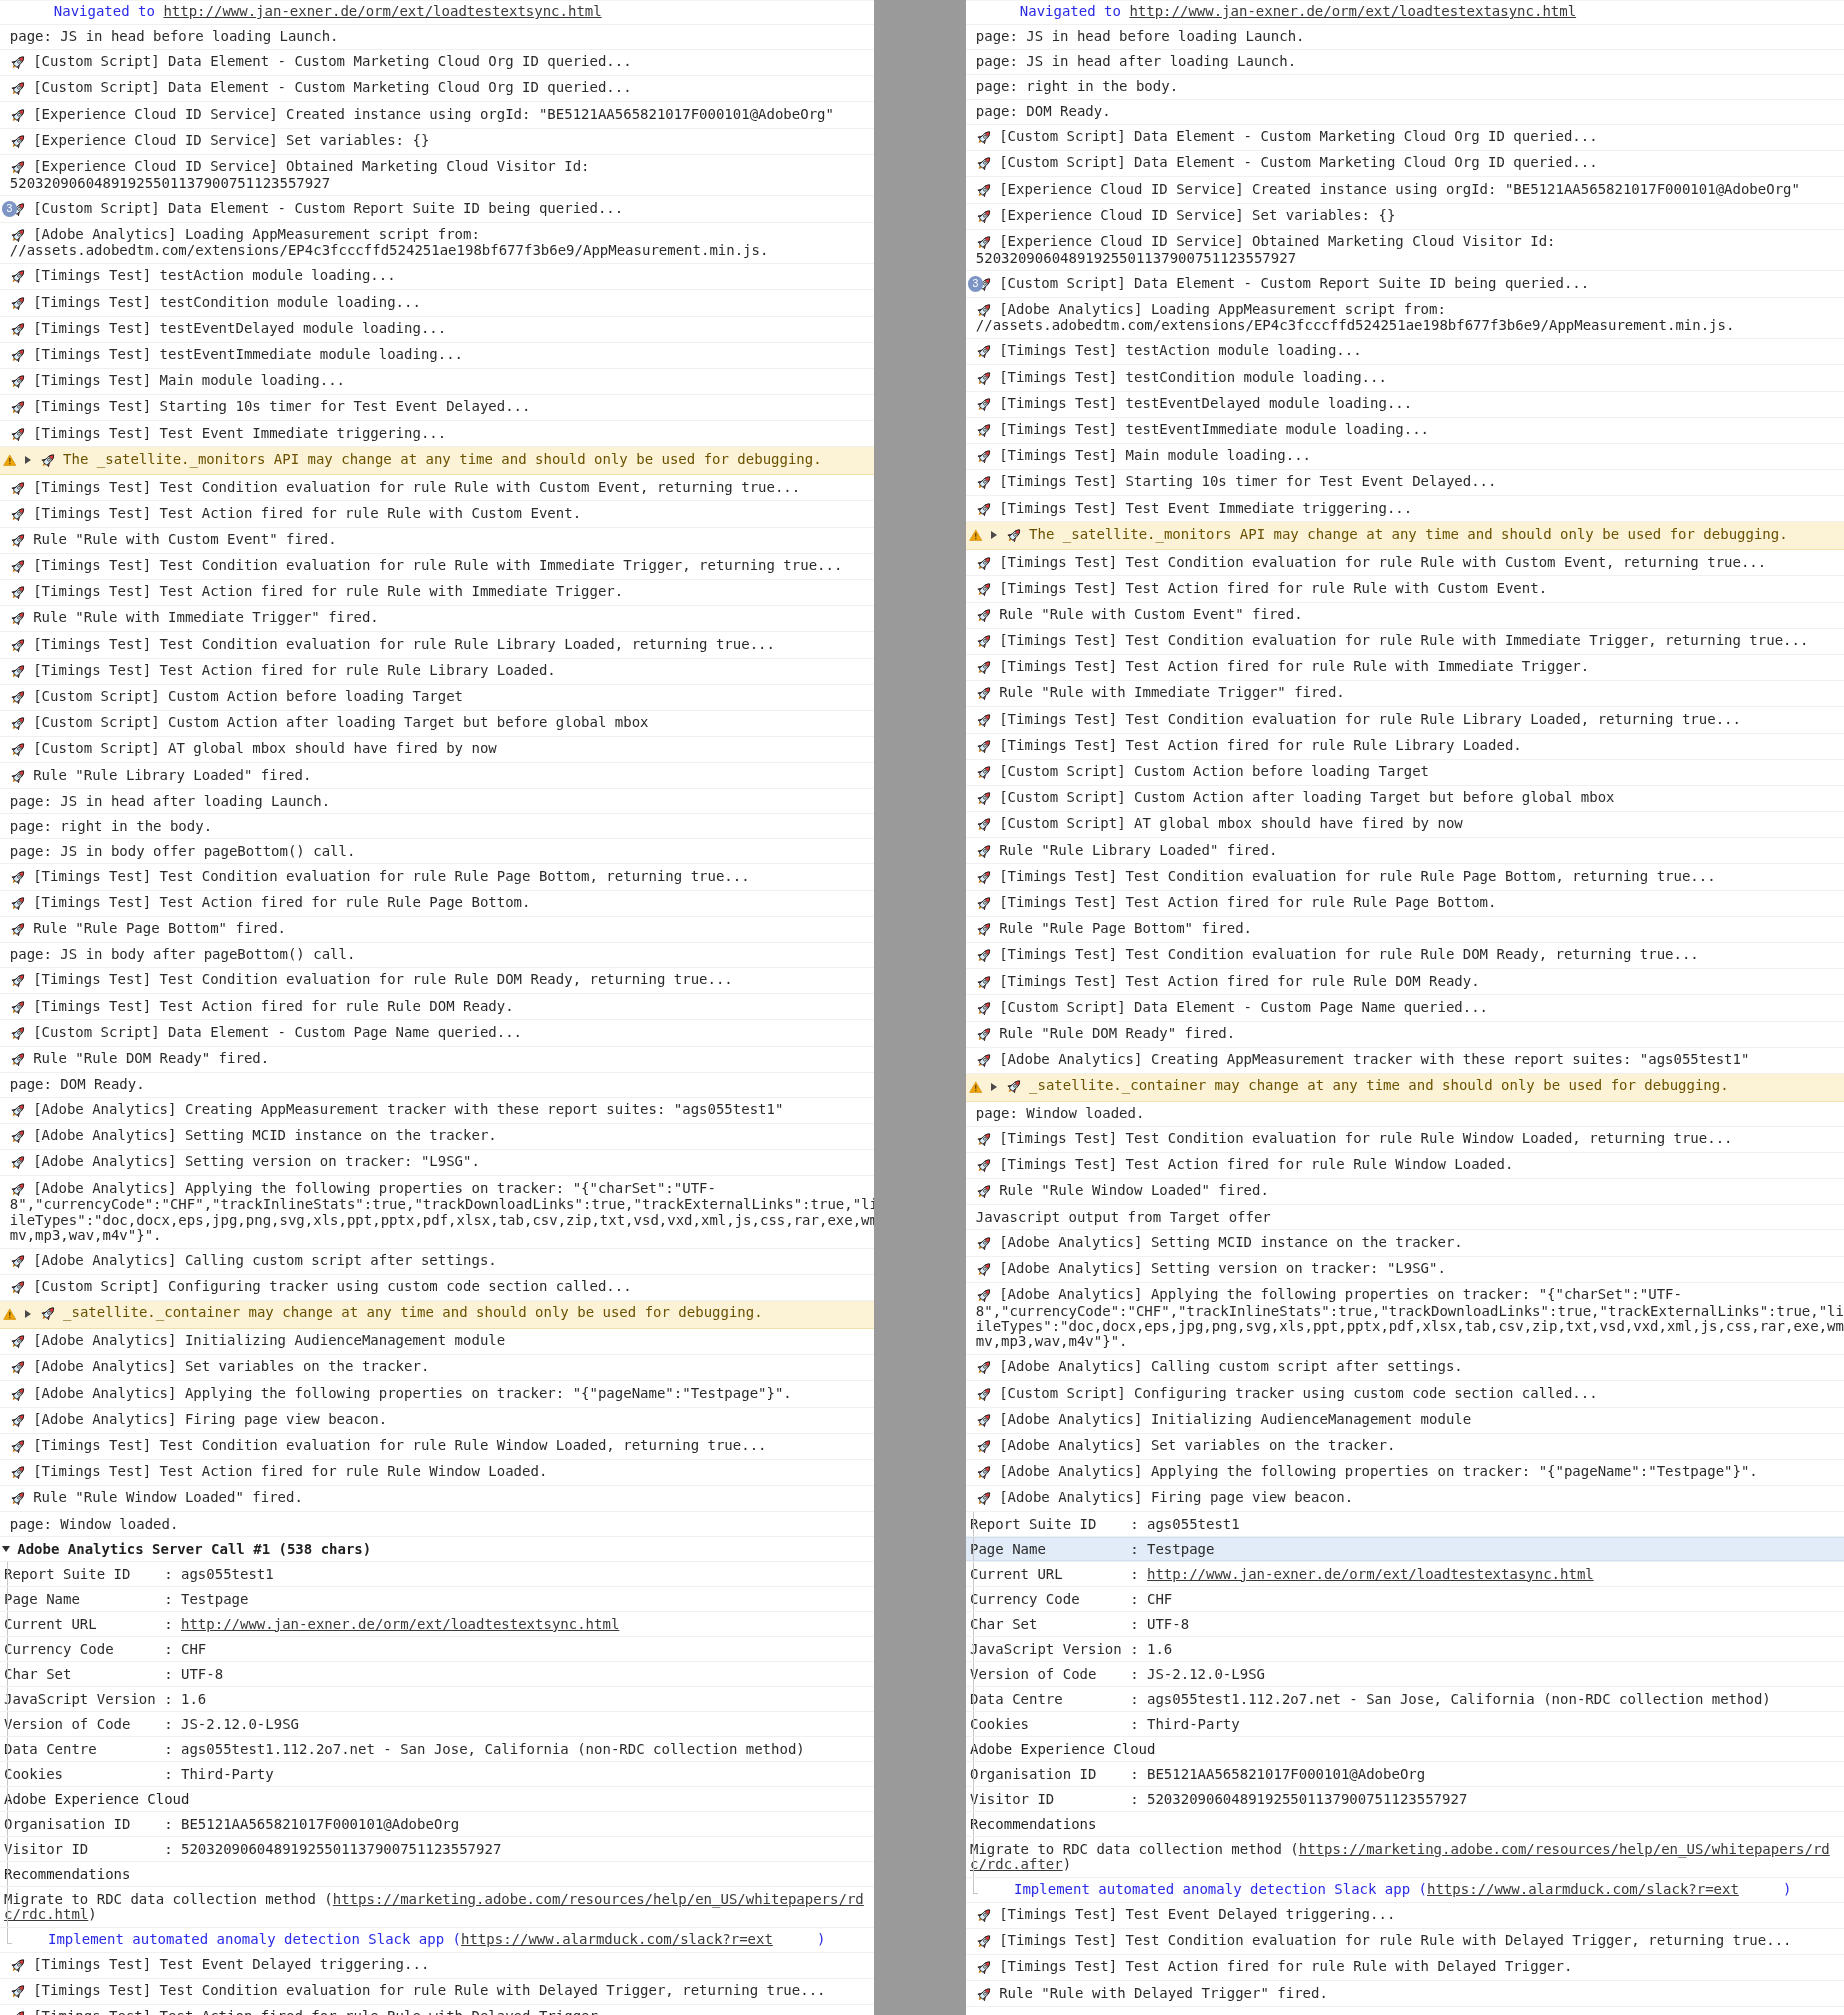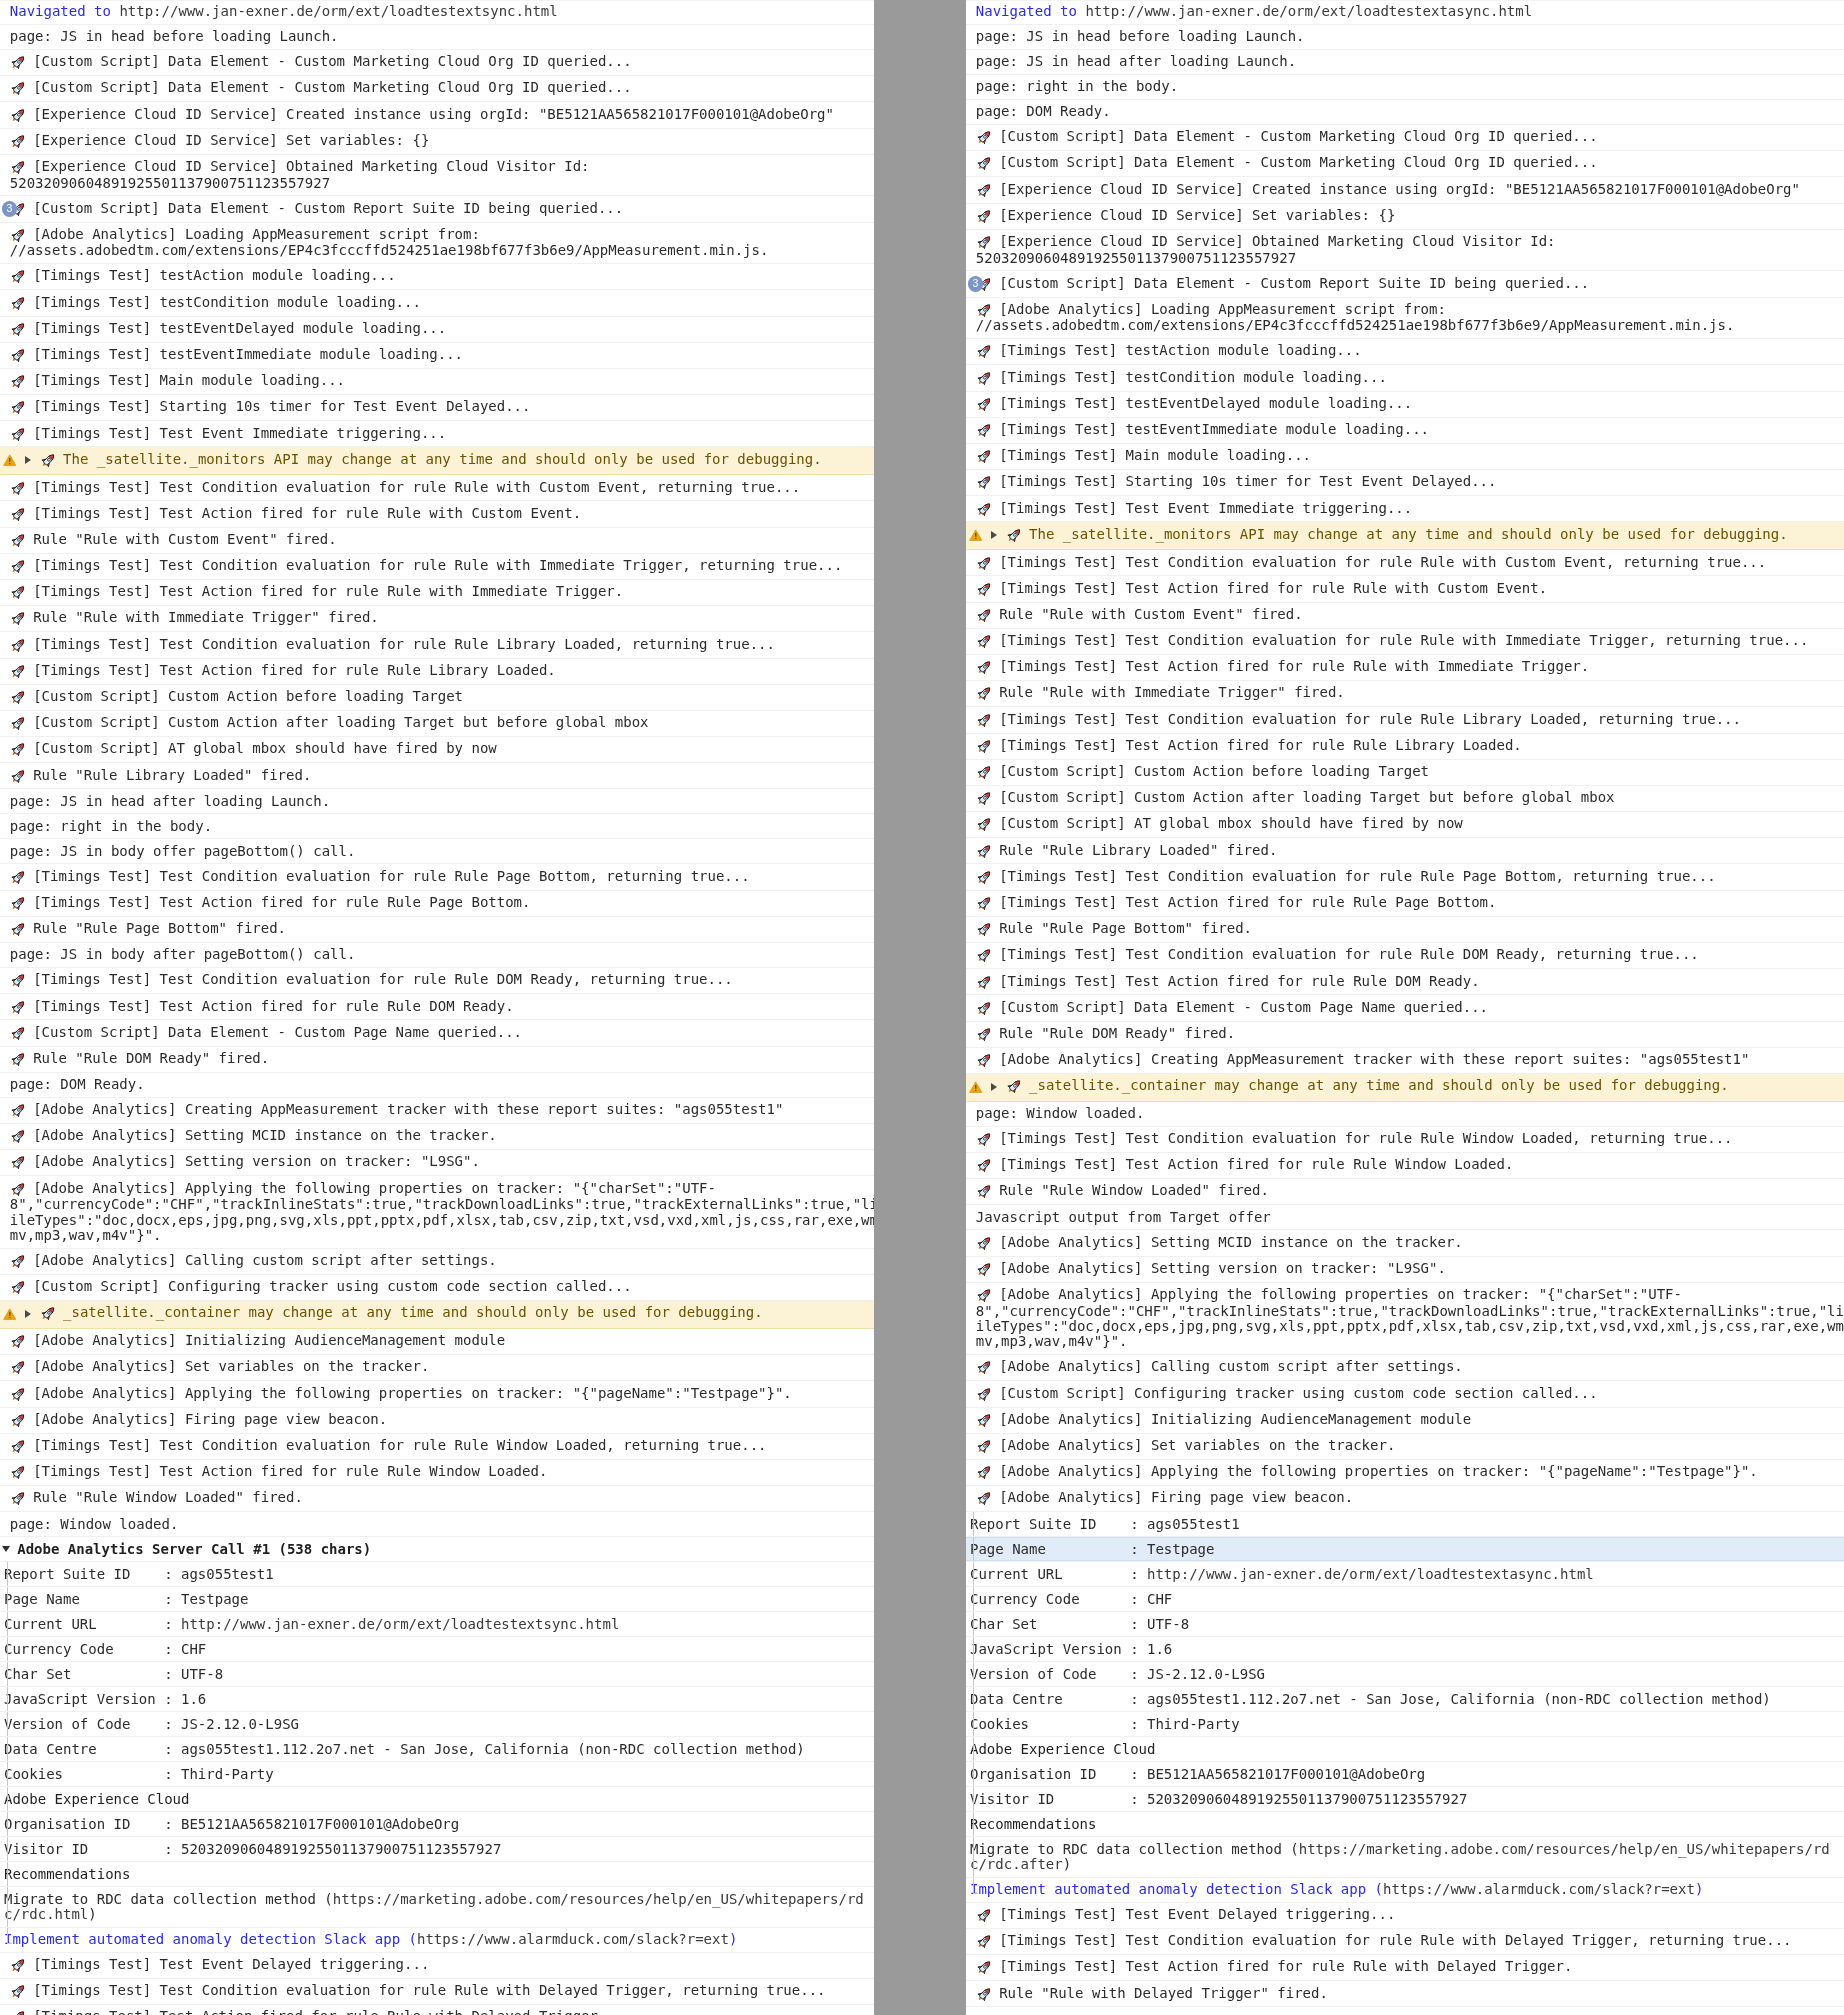--- a/index.html
+++ b/index.html
@@ -12,22 +12,22 @@
        line-height:15.4px;color:#2b2b2b;overflow:hidden;}
   .txt{white-space:pre-wrap;}
   .t-warn{background:var(--warnbg);border-bottom-color:#f0e0aa;color:var(--warntx);}
   .hl{background:var(--hlbg);box-shadow:inset 0 0.6px 0 #bcd3ec, inset 0 -0.6px 0 #bcd3ec;}
   .g{padding-left:4px;}
   .g::before{content:"";position:absolute;left:6.8px;top:0;bottom:0;width:0.6px;background:#c6c6c6;}
   .gl::before{bottom:8px;}
   .gl::after{content:"";position:absolute;left:6.8px;bottom:8px;width:5.5px;height:0.6px;background:#c6c6c6;}
   .t-ghead{font-weight:bold;color:#1f1f1f;}
   .t-section{font-weight:normal;color:#1f1f1f;}
-  .blue{color:var(--blue);}
-  .link{color:var(--link);cursor:pointer;margin-top:8px;}
+  .blue{color:var(--blue);margin-left:44px;}
+  .link{color:var(--link);text-decoration:underline;cursor:pointer;margin-top:8px;}
   .icon{display:inline-block;vertical-align:-4.3px;margin-right:6.8px;width:16.6px;height:16.6px;}
   .icon svg{display:block;}
   .warn-tri{display:inline-block;vertical-align:-2.5px;margin-right:7.4px;margin-left:-6.8px;}
   .exp{display:inline-block;width:0;height:0;border-left:6.1px solid #4a4a4a;
        border-top:4.3px solid transparent;border-bottom:4.3px solid transparent;margin:0 8.6px 0 1.2px;}
   .disc{display:inline-block;width:0;height:0;border-top:6.8px solid #2e2e2e;
         border-left:4.3px solid transparent;border-right:4.3px solid transparent;margin-right:6.8px;vertical-align:1.2px;margin-left:-7.4px;}
   .badge{position:absolute;left:1.8px;top:4.9px;width:15.4px;height:15.4px;border-radius:50%;
          background:var(--badge);color:#fff;font-size:10.5px;line-height:15.4px;text-align:center;
          font-family:"Liberation Sans",sans-serif;}

